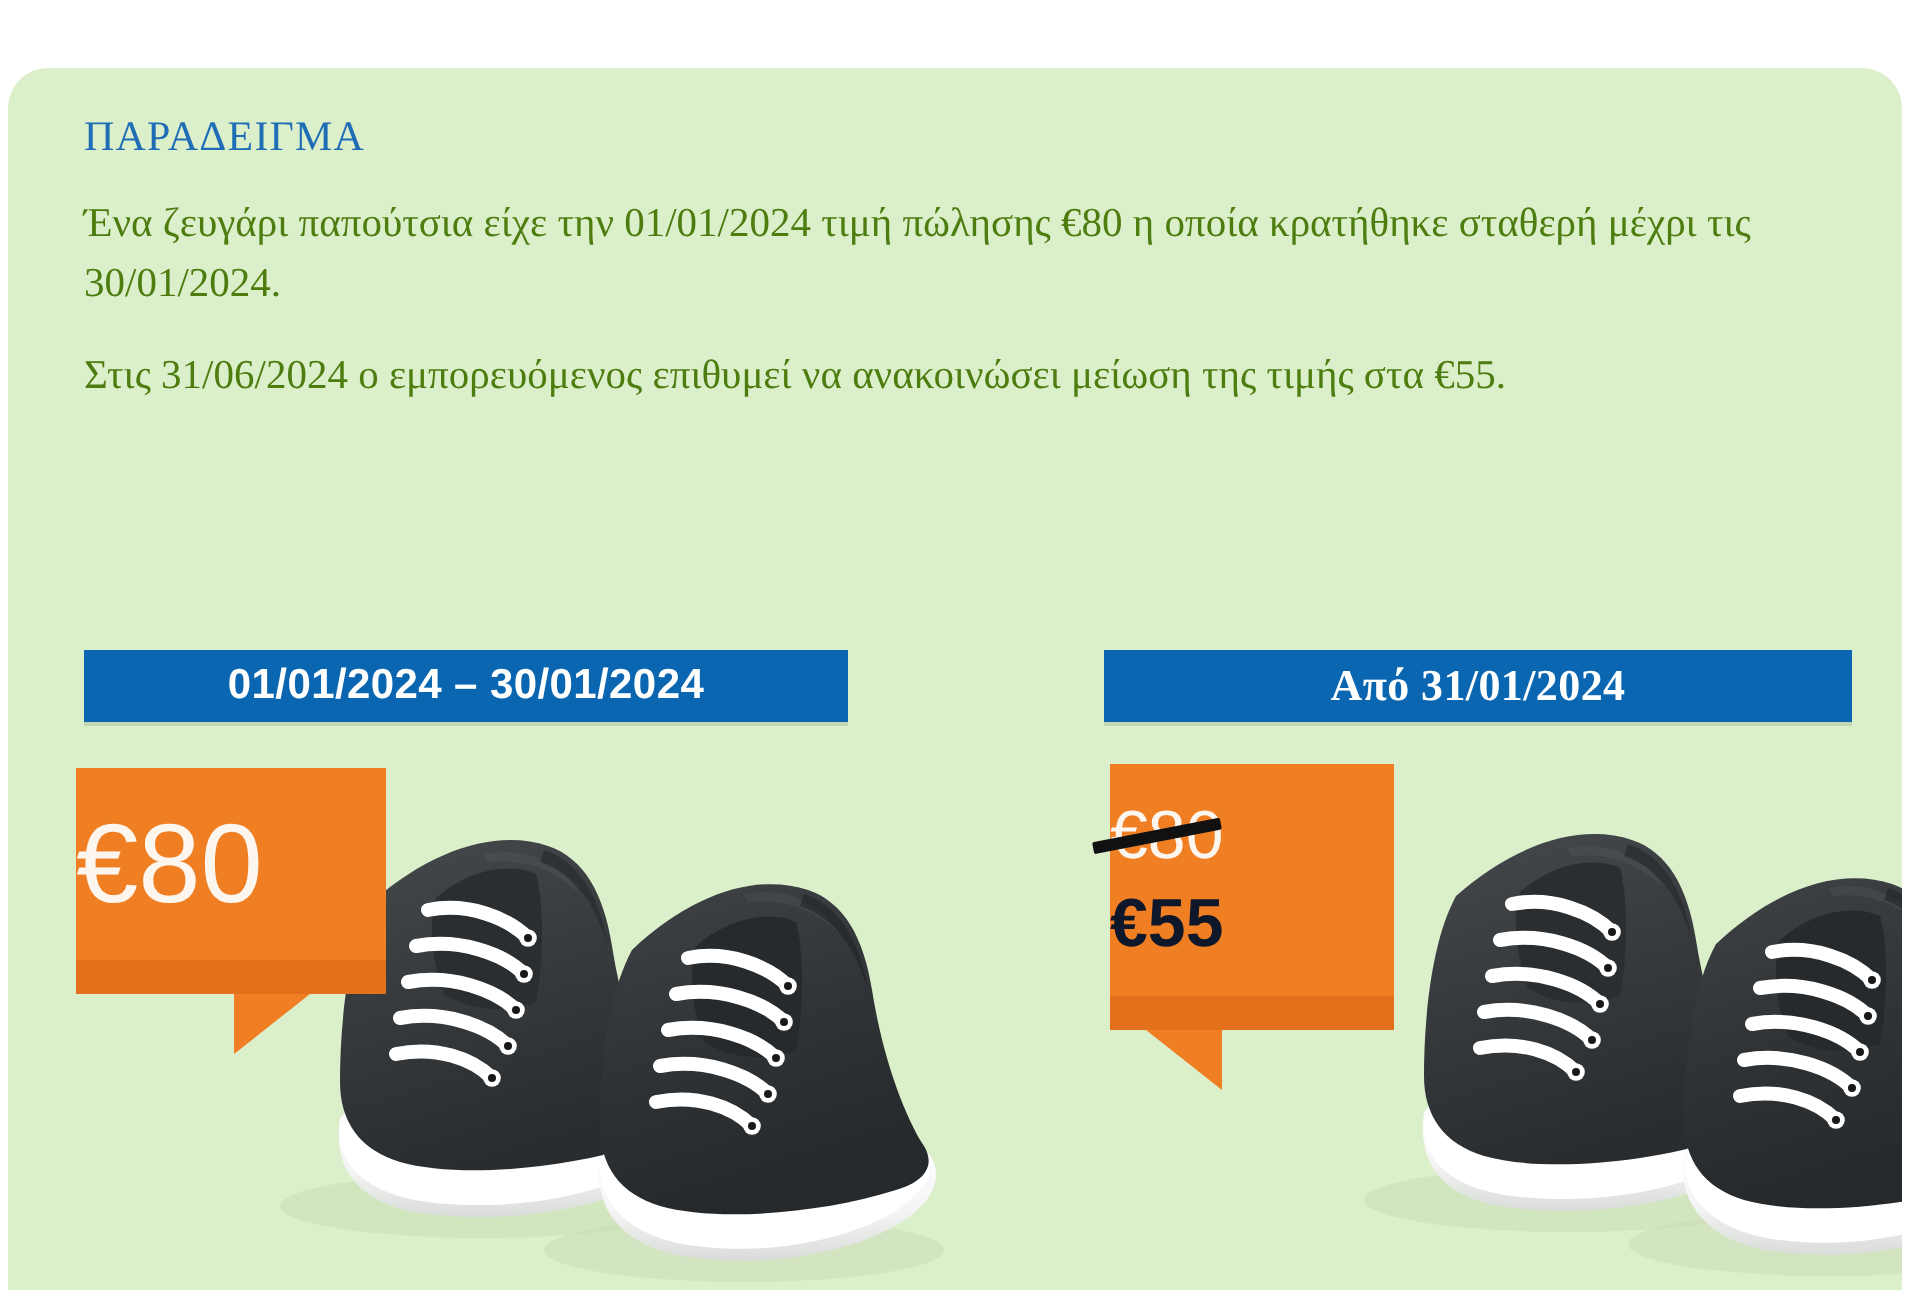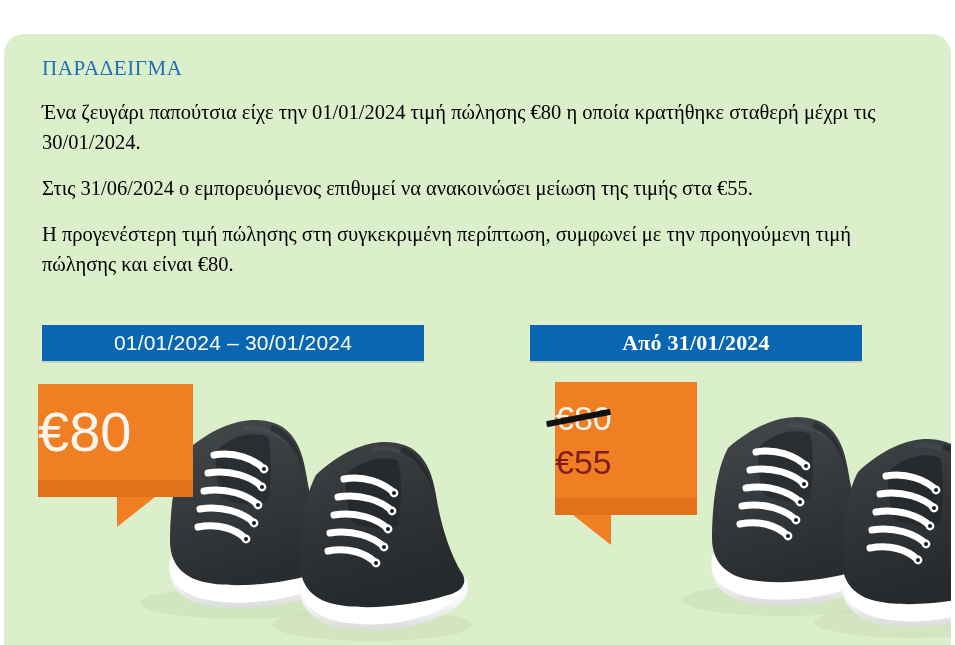--- a/index.html
+++ b/index.html
@@ -36,50 +36,50 @@
   }
   .example-title {
     color: #1f6eb5;
     font-family: "Liberation Serif", "DejaVu Serif", serif;
     font-size: 21px;
     letter-spacing: 0.6px;
     margin: 0 0 16px 0;
     font-weight: 400;
   }
   .para {
-    color: #000000;
+    color: #4d7c0f;
     font-family: "Liberation Serif", "DejaVu Serif", serif;
     font-size: 20.5px;
     line-height: 30px;
     margin: 0 0 16px 0;
     font-weight: 400;
   }
   .para.last { margin-bottom: 0; }
 
   
   .col {
     position: absolute;
     top: 291px;
   }
   .col-left  { left: 38px;  width: 382px; }
-  .col-right { left: 526px; width: 332px; }
+  .col-right { left: 548px; width: 374px; }
 
   .banner {
     height: 36px;
     background: #0a66b0;
     color: #ffffff;
     display: flex;
     align-items: center;
     justify-content: center;
     box-shadow: 0 2px 0 rgba(0,0,0,0.10);
   }
   .banner-left {
     font-family: "Liberation Sans", "DejaVu Sans", sans-serif;
     font-size: 21px;
-    font-weight: normal;
+    font-weight: bold;
     letter-spacing: 0.2px;
   }
   .banner-right {
     font-family: "Liberation Serif", "DejaVu Serif", serif;
     font-size: 22px;
     font-weight: bold;
     letter-spacing: 0.2px;
   }
 
   
@@ -164,42 +164,41 @@
     position: absolute;
     left: -9px;
     top: 50%;
     width: 114%;
     height: 6px;
     background: #111111;
     transform: translateY(-50%) rotate(-11deg);
     border-radius: 1px;
   }
   .price-new {
-    color: #7f1d1d;
+    color: #0f172a;
     font-family: "Liberation Sans", "DejaVu Sans", sans-serif;
-    font-weight: 400;
+    font-weight: 700;
     font-size: 34px;
     line-height: 1;
     margin-top: 10px;
     white-space: nowrap;
   }
 </style>
 </head>
 <body>
 
 <div class="panel">
 
   <div class="copy">
     <div class="example-title">ΠΑΡΑΔΕΙΓΜΑ</div>
 
     <p class="para">Ένα ζευγάρι παπούτσια είχε την 01/01/2024 τιμή πώλησης €80 η οποία κρατήθηκε σταθερή μέχρι τις 30/01/2024.</p>
 
     <p class="para">Στις 31/06/2024 ο εμπορευόμενος επιθυμεί να ανακοινώσει μείωση της τιμής στα €55.</p>
 
-    <p class="para last">Η προγενέστερη τιμή πώλησης στη συγκεκριμένη περίπτωση, συμφωνεί με την προηγούμενη τιμή πώλησης και είναι €80.</p>
   </div>
 
   <div class="col col-left">
     <div class="banner banner-left">
       <span>01/01/2024 – 30/01/2024</span>
     </div>
   </div>
 
   <div class="shoe-stage shoes-left">
     <svg viewBox="0 0 360 270" width="360" height="270" xmlns="http://www.w3.org/2000/svg" aria-hidden="true">

